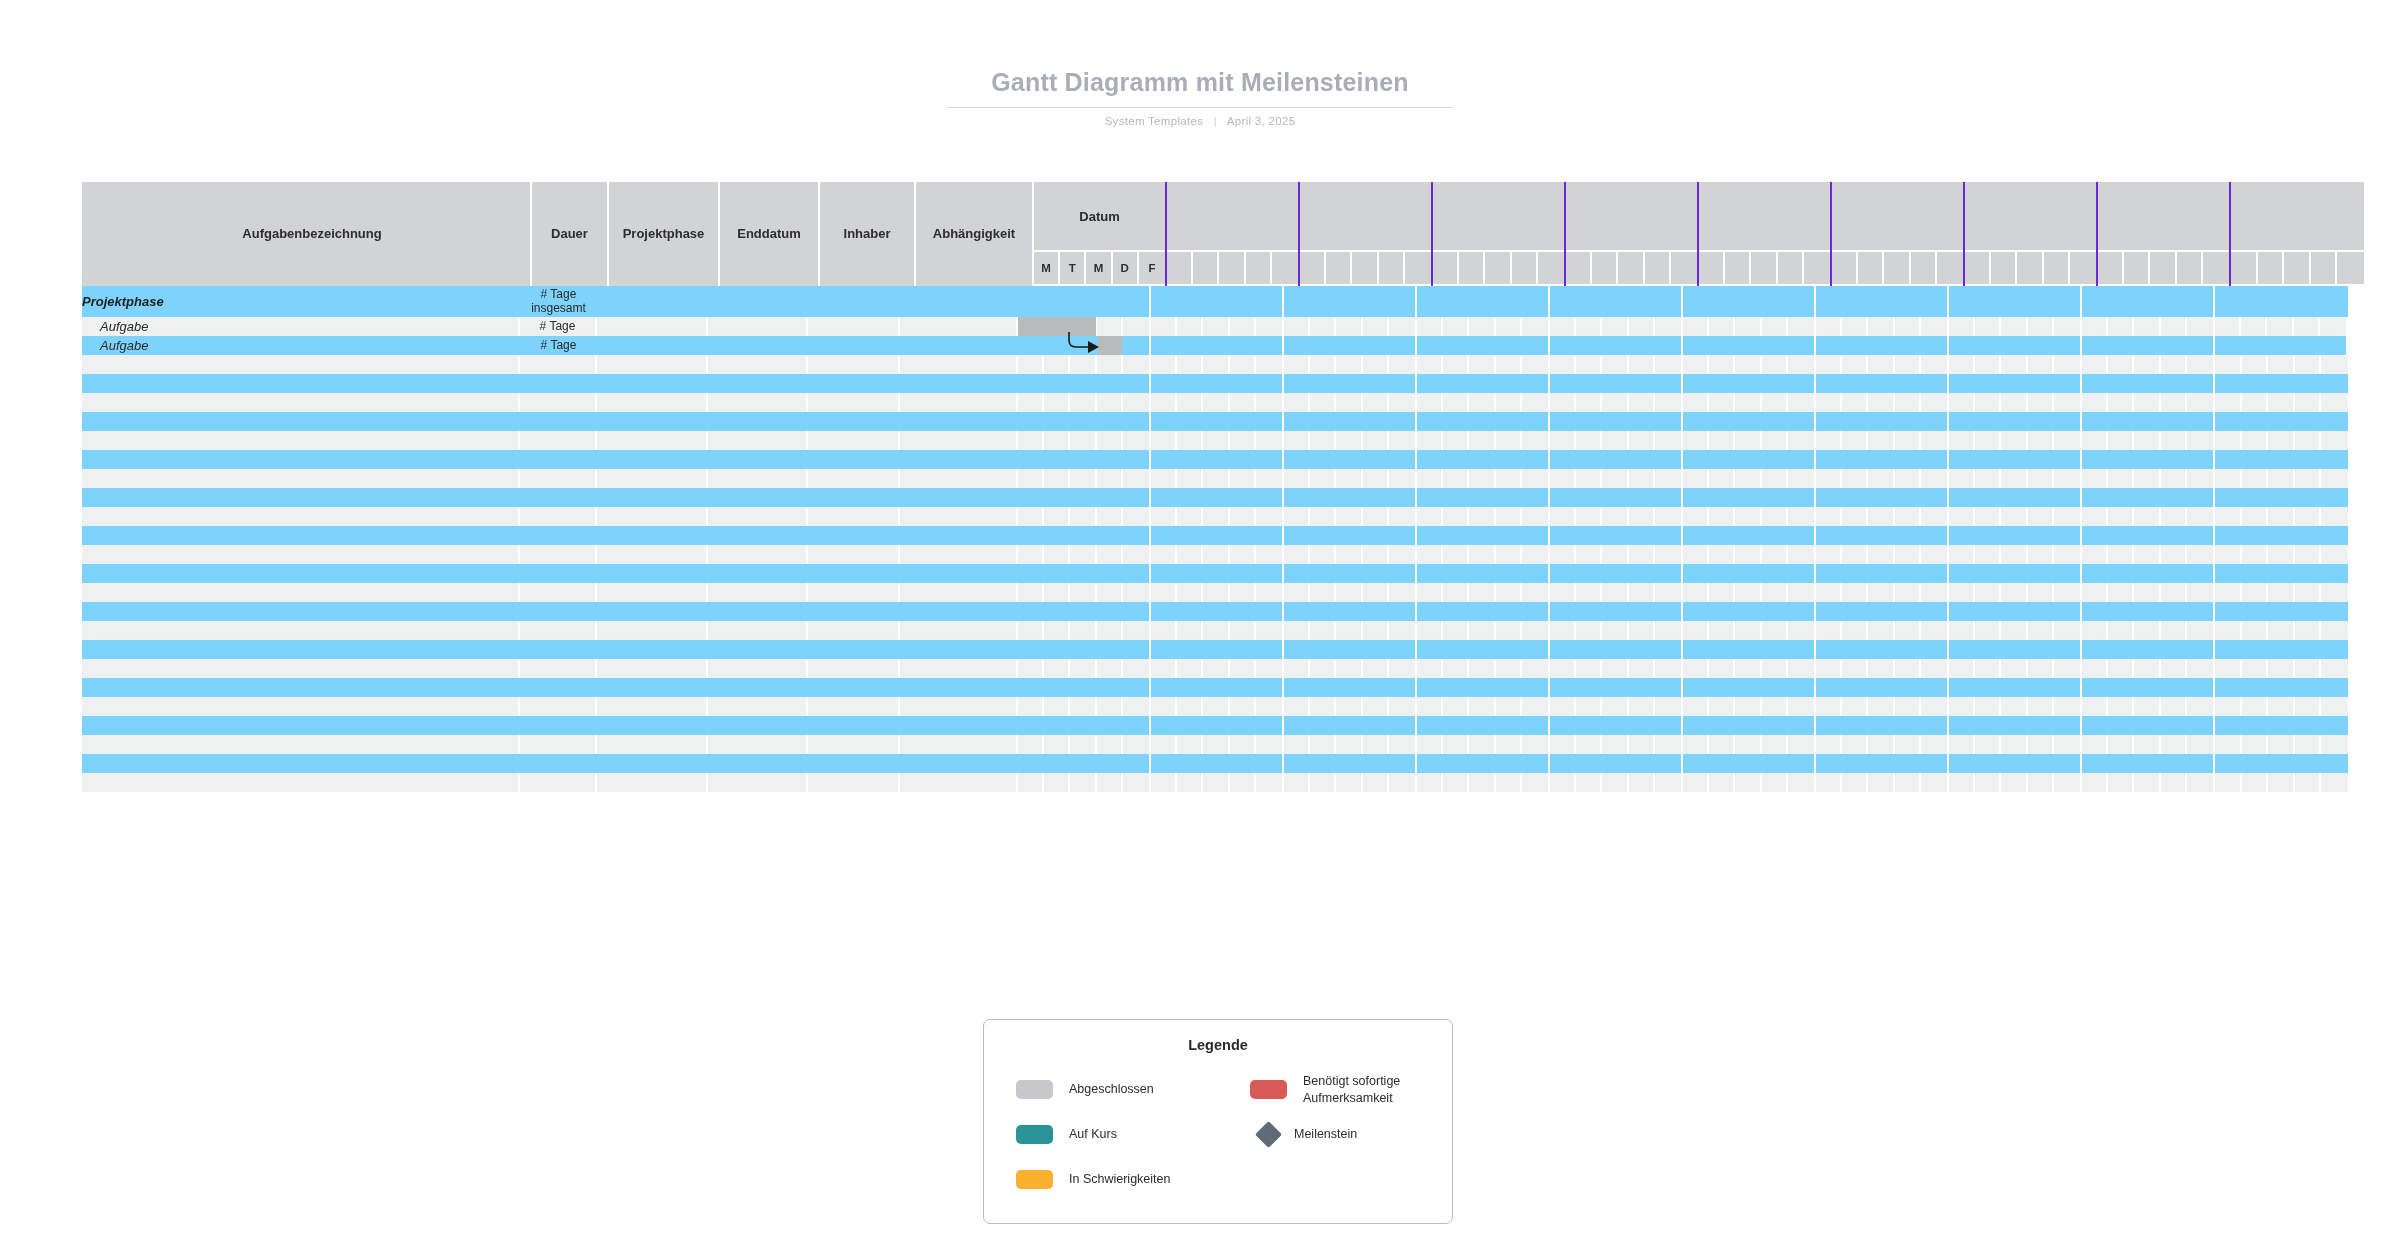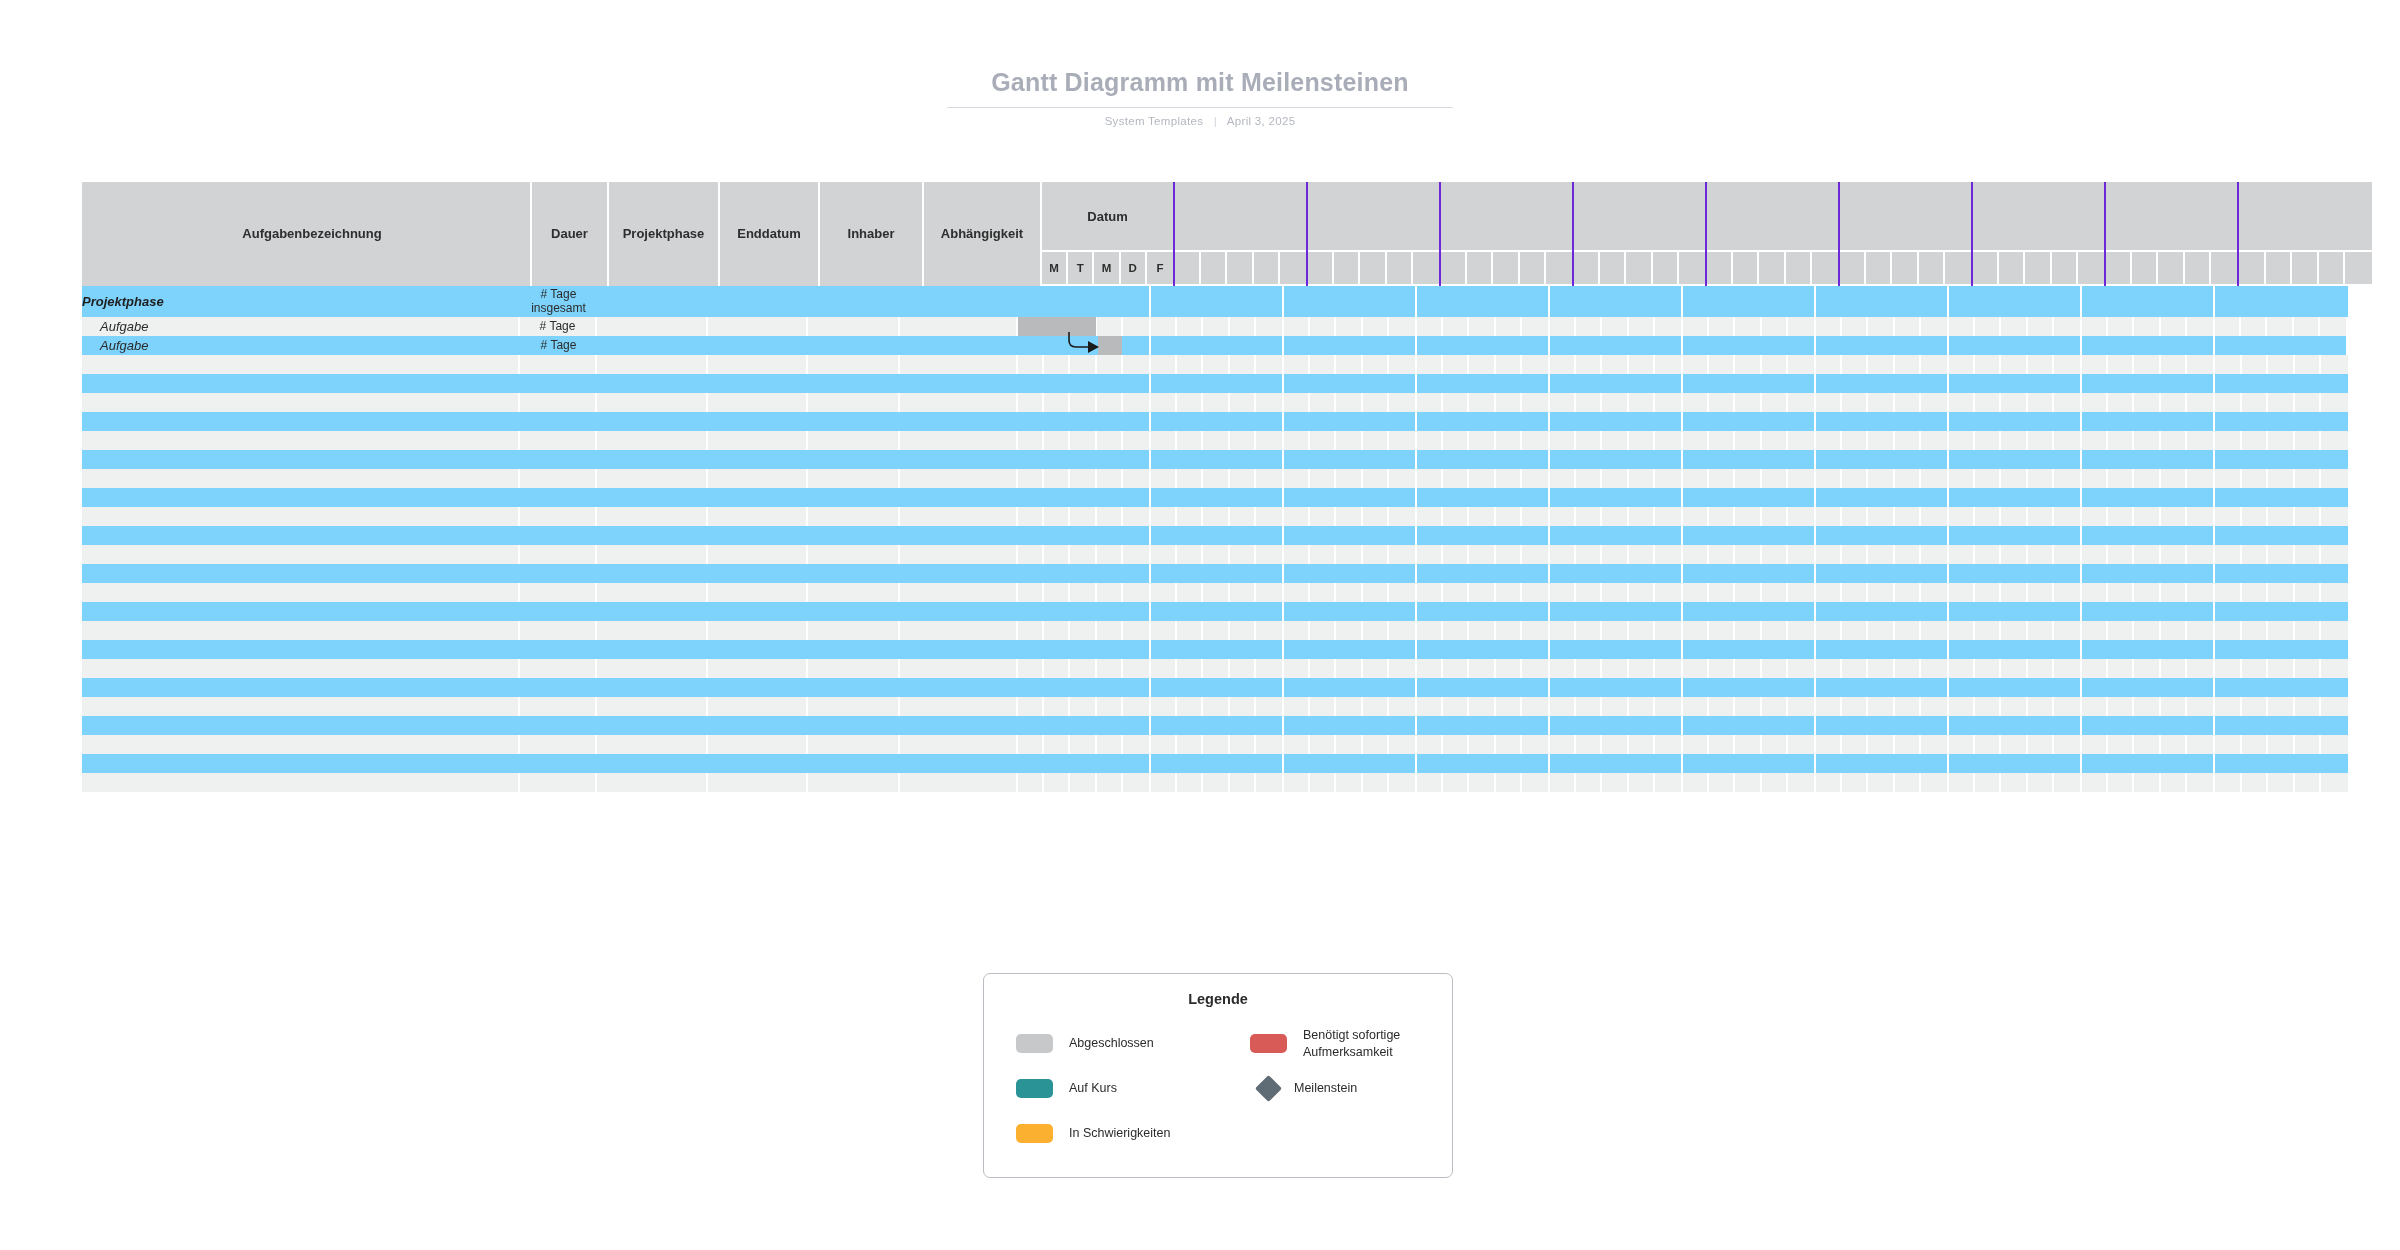--- a/index.html
+++ b/index.html
@@ -66,21 +66,21 @@
     font-size: 13px;
     font-weight: bold;
     color: #2e2e2e;
     text-align: center;
     line-height: 1.2;
   }
   .hl-cell.c-task { width: 438px; }
   .hl-cell.c-dauer { width: 77px; }
   .hl-cell.c-start { width: 111px; }
   .hl-cell.c-end   { width: 100px; }
-  .hl-cell.c-owner { width: 104px; }
+  .hl-cell.c-owner { width: 96px; }
   .hl-cell.c-dep   { width: 118px; border-right: 2px solid #ffffff; }
 
   .head-right { display: flex; flex: 1 1 auto; }
 
   .week-col {
     width: 133px;
     border-right: 2px solid #6d28d9;
     display: flex;
     flex-direction: column;
   }
@@ -188,21 +188,21 @@
 
   .dep-arrow {
     position: absolute;
     pointer-events: none;
   }
 
   
   .legend {
     position: absolute;
     left: 983px;
-    top: 973px;
+    top: 1019px;
     width: 470px;
     height: 205px;
     border: 1.5px solid #b9bcc2;
     border-radius: 7px;
     background: #ffffff;
   }
   .legend-title {
     text-align: center;
     font-size: 14.5px;
     font-weight: bold;

